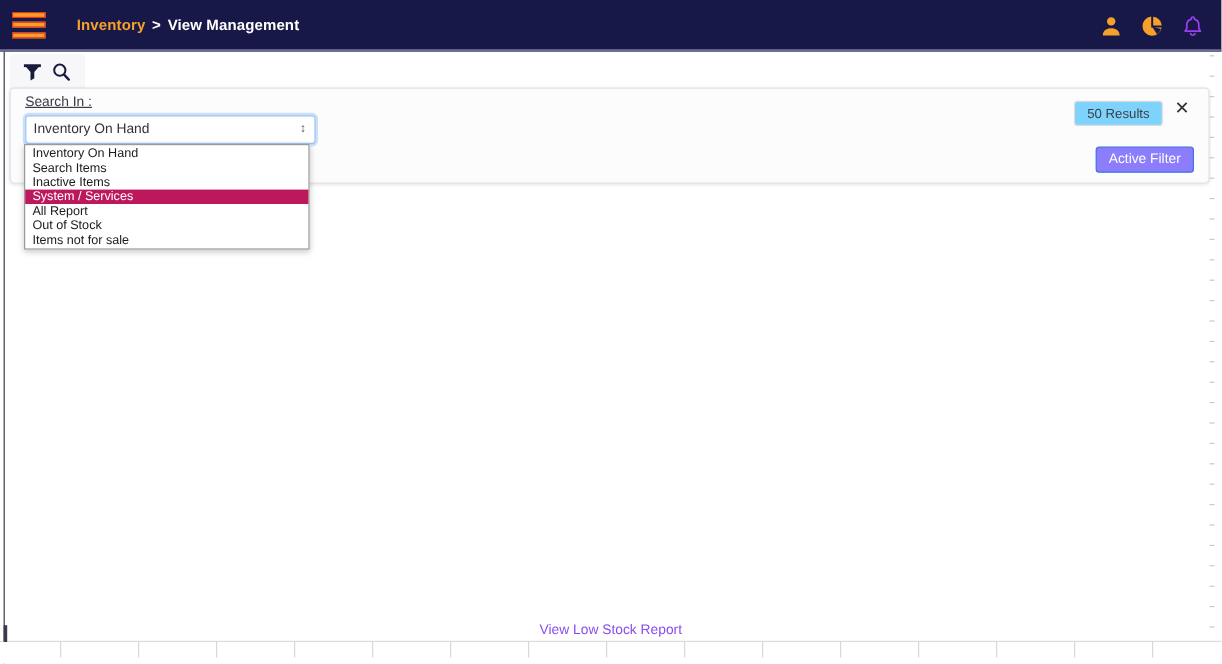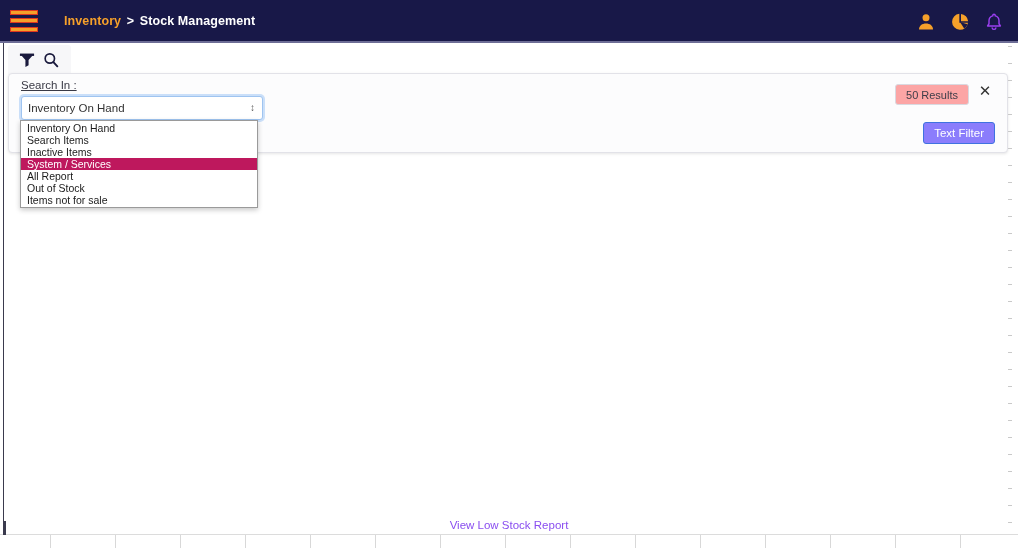--- a/index.html
+++ b/index.html
@@ -114,21 +114,21 @@
   #field-search-in { left: 12px;  width: 242px; }
   #field-category  { left: 258px; width: 325px; }
   #field-textfilter{ left: 584px; width: 242px; }
 
   .results-badge {
     position: absolute; right: 38px; top: 10px;
     height: 21px;
     padding: 0 10px;
     display: flex; align-items: center;
     font-size: 11px; color: #3d3d48;
-    background: #fca5a5;
+    background: #7dd3fc;
     border: 1px solid #d9d9e0;
     border-radius: 3px;
     cursor: pointer; white-space: nowrap;
   }
   .close-x {
     position: absolute; right: 14px; top: 9px;
     width: 16px; height: 16px;
     font-size: 15px; line-height: 15px; text-align: center;
     color: #333; cursor: pointer;
   }
@@ -210,21 +210,21 @@
   <div class="topbar">
     <div class="hamburger">
       <span></span>
       <span></span>
       <span></span>
     </div>
 
     <div class="breadcrumb">
       <span class="crumb-link">Inventory</span>
       <span class="crumb-sep">&gt;</span>
-      <span class="crumb-cur">Stock Management</span>
+      <span class="crumb-cur">View Management</span>
     </div>
 
     <div class="topbar-icons">
       <svg class="ic" viewBox="0 0 24 24">
         <circle cx="12" cy="7" r="4.2" fill="#f5a02a"></circle>
         <path d="M3.6 21c0-4.7 3.8-7.2 8.4-7.2s8.4 2.5 8.4 7.2z" fill="#f5a02a"></path>
       </svg>
       <svg class="ic" viewBox="0 0 24 24">
         <path d="M11.2 2.2A9.6 9.6 0 1 0 21.6 13H11.2z" fill="#f5a02a"></path>
         <path d="M13.2 2.4V11h8.6a9.6 9.6 0 0 0-8.6-8.6z" fill="#f5a02a"></path>
@@ -257,21 +257,21 @@
       <div class="field-select">
         <span>Inventory On Hand</span>
         <span class="select-arrow">↕</span>
       </div>
     </div>
 
 
 
     <div class="results-badge">50 Results</div>
     <div class="close-x">✕</div>
-    <div class="apply-btn">Text Filter</div>
+    <div class="apply-btn">Active Filter</div>
   </div>
 
   <div class="dropdown-list" id="dropdown-list">
       <div class="dropdown-item">Inventory On Hand</div>
       <div class="dropdown-item">Search Items</div>
       <div class="dropdown-item">Inactive Items</div>
       <div class="dropdown-item selected">System / Services</div>
       <div class="dropdown-item">All Report</div>
       <div class="dropdown-item">Out of Stock</div>
       <div class="dropdown-item">Items not for sale</div>

